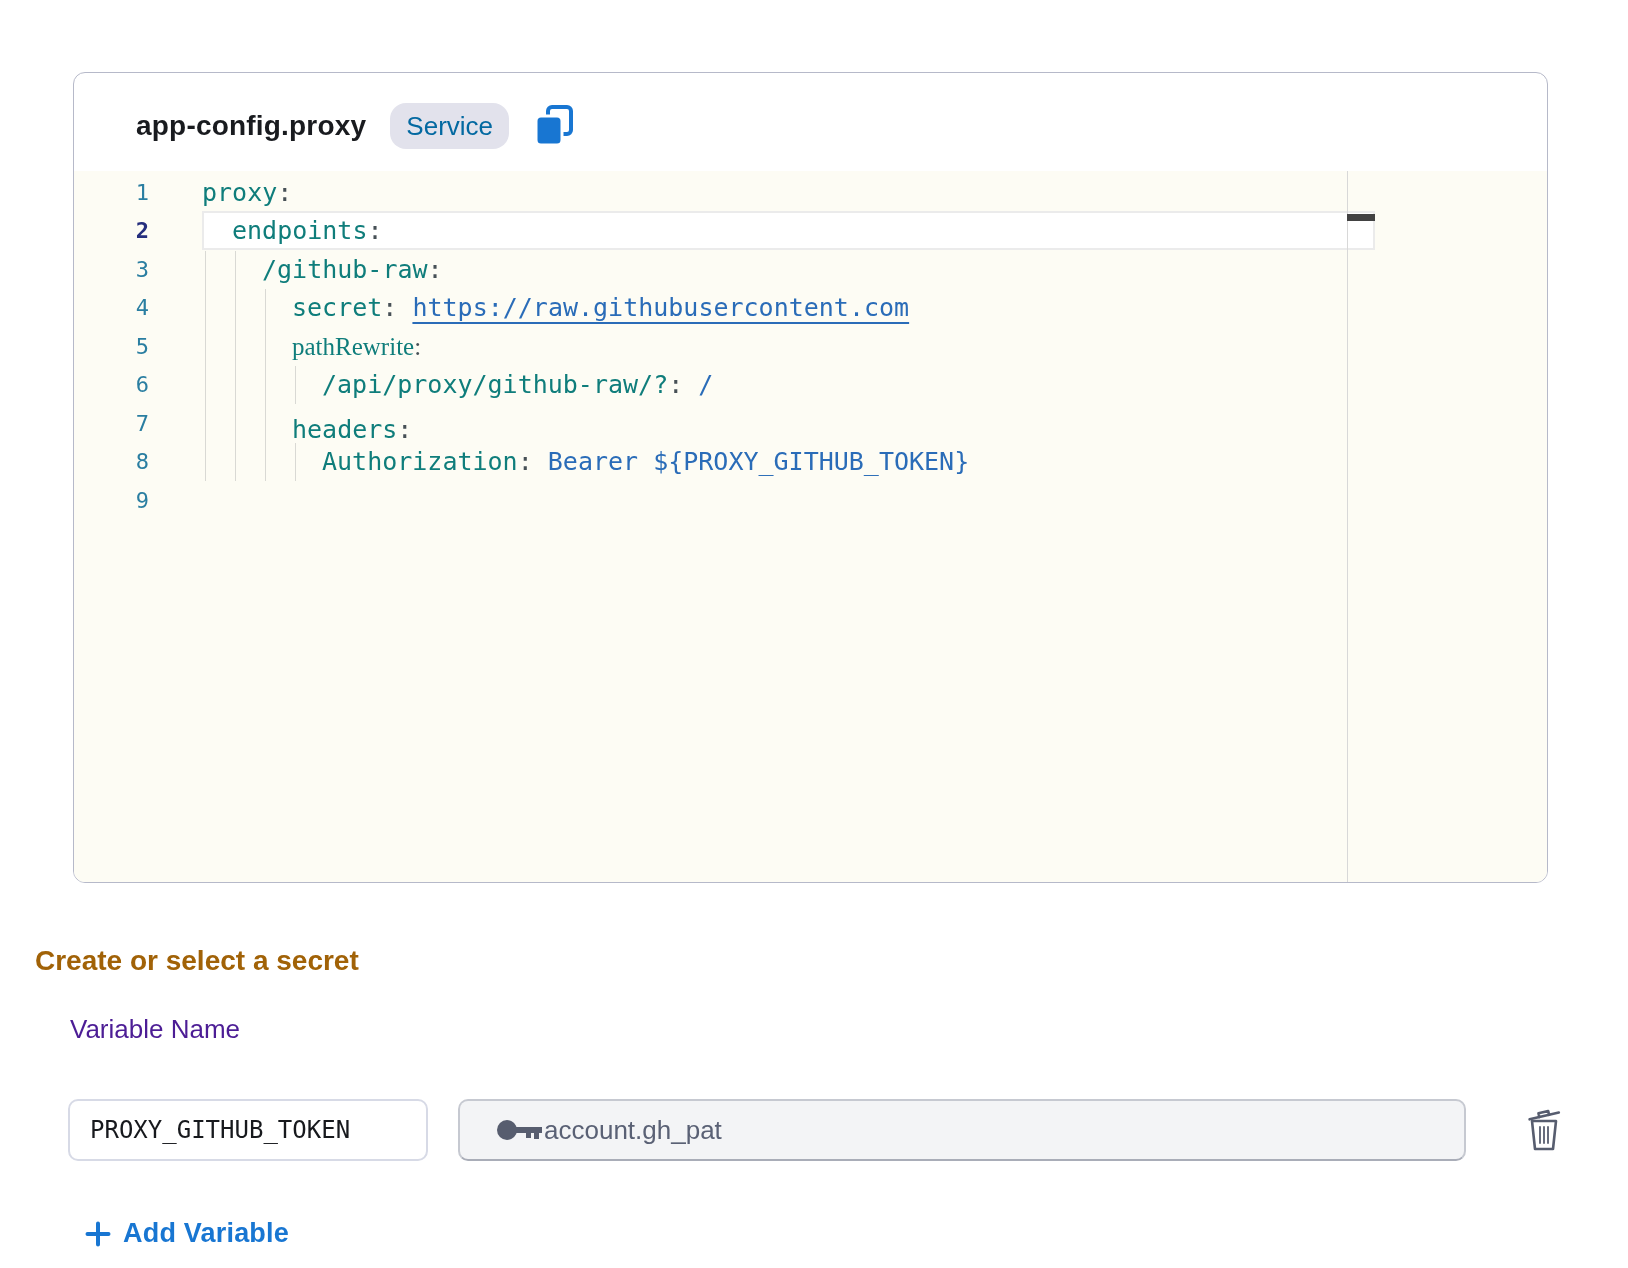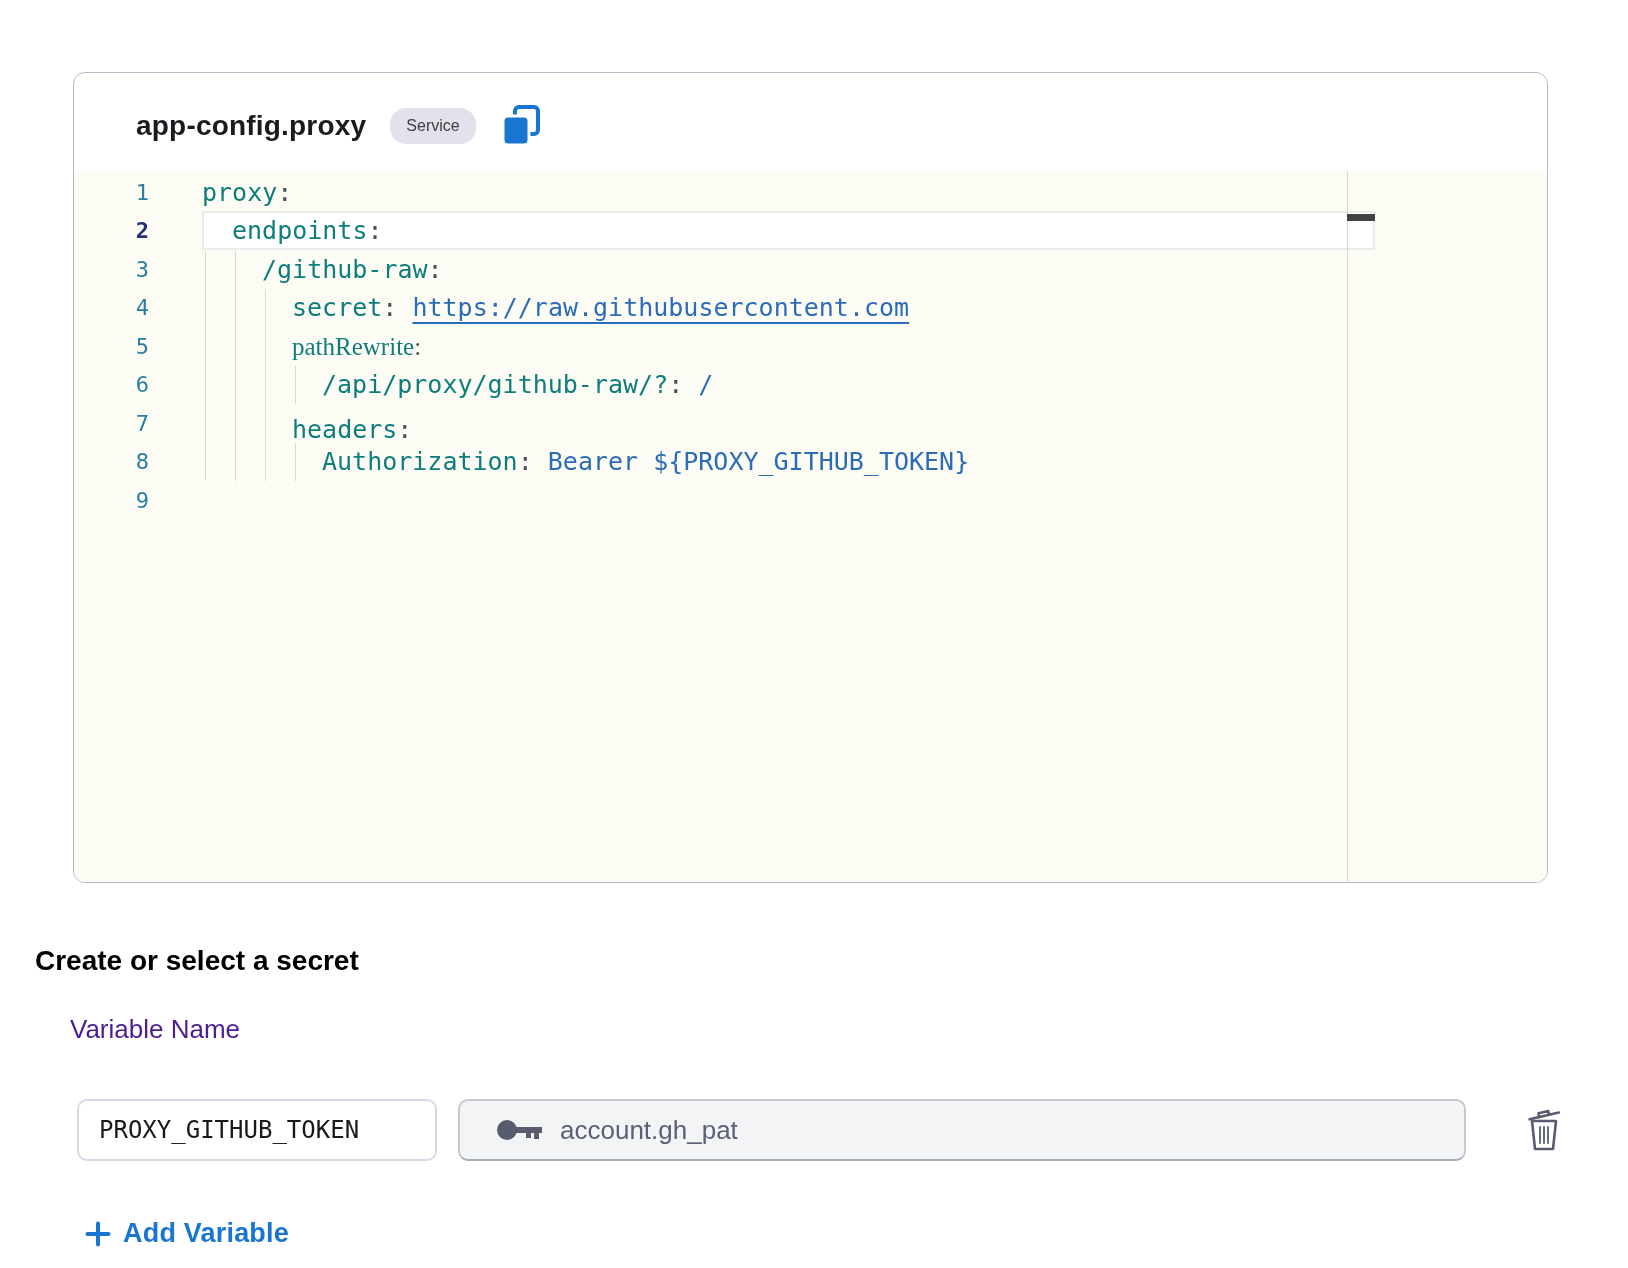--- a/index.html
+++ b/index.html
@@ -17,21 +17,21 @@
   *{box-sizing:border-box;margin:0;padding:0;}
   html,body{background:#ffffff;}
   body{font-family:"Liberation Sans",sans-serif;}
   .page{position:relative;width:1628px;height:1268px;background:#fff;overflow:hidden;}
 
   
   .card{position:absolute;left:73px;top:72px;width:1475px;height:811px;
         background:#fff;border:1.5px solid var(--card_border);border-radius:12px;}
   .card-header{position:absolute;left:62px;top:30px;height:46px;display:flex;align-items:center;gap:24px;}
   .file-title{font-size:28px;font-weight:700;color:#191b1f;letter-spacing:.2px;}
-  .badge{background:var(--badge_bg);color:#404040;font-size:16px;line-height:1;
+  .badge{background:var(--badge_bg);color:#0369a1;font-size:26px;line-height:1;
          padding:10px 16px;border-radius:16px;}
   .copy-btn{background:none;border:none;cursor:pointer;display:flex;align-items:center;padding:0;}
 
   .editor{position:absolute;left:0;right:0;top:98px;bottom:0;background:var(--editor_bg);
           border-radius:0 0 11px 11px;overflow:hidden;}
   .active-line-bg{position:absolute;left:128px;top:40px;width:1173px;height:39px;
                   background:#ffffff;border:2px solid #ebebeb;z-index:0;}
   .guide{position:absolute;width:1px;background:#d9d9d4;z-index:1;}
   .guide-a{left:131px;top:80px;height:230px;}
   .guide-b{left:161px;top:80px;height:230px;}
@@ -46,29 +46,29 @@
   .gutter{flex:none;width:75px;text-align:right;font-family:"DejaVu Sans Mono",monospace;
           font-size:22px;color:var(--line_number);}
   .code-line.active .gutter{color:var(--active_line_number);font-weight:700;}
   .line-content{font-family:"DejaVu Sans Mono",monospace;font-size:25px;line-height:1;white-space:pre;}
   .seg-key{color:var(--code_key);}
   .seg-punct{color:var(--code_punct);}
   .seg-value{color:var(--code_value);}
   .seg-link{color:var(--code_value);text-decoration:underline;text-underline-offset:6px;cursor:pointer;}
 
   
-  .secret-heading{position:absolute;left:35px;top:945px;font-size:28px;font-weight:700;color:#000000;}
+  .secret-heading{position:absolute;left:35px;top:945px;font-size:28px;font-weight:700;color:#a16207;}
   .var-label{position:absolute;left:70px;top:1014px;font-size:26px;color:#4c1d95;}
   .var-input{position:absolute;left:68px;top:1099px;width:360px;height:62px;
              border:2px solid #d7dae6;border-radius:10px;background:#fff;
              font-family:"DejaVu Sans Mono",monospace;font-size:24px;color:#17191d;
-             padding:0 20px;outline:none;margin-left:9px;}
+             padding:0 20px;outline:none;}
   .secret-select{position:absolute;left:458px;top:1099px;width:1008px;height:62px;
                  background:#f3f4f6;border:2px solid #c6c9d1;border-bottom-color:#a9adb8;
-                 border-radius:10px;display:flex;align-items:center;gap:16px;
+                 border-radius:10px;display:flex;align-items:center;
                  padding:0 0 0 36px;cursor:pointer;}
   .secret-select-text{font-size:26px;color:#5a6175;}
   .trash-btn{position:absolute;left:1518px;top:1100px;width:52px;height:56px;
              background:none;border:none;cursor:pointer;display:flex;align-items:center;justify-content:center;}
   .add-var{position:absolute;left:85px;top:1218px;display:flex;align-items:center;gap:12px;
            background:none;border:none;cursor:pointer;}
   .add-var-text{font-size:27px;font-weight:700;color:var(--accent);letter-spacing:.2px;}
 </style>
 </head>
 <body>

